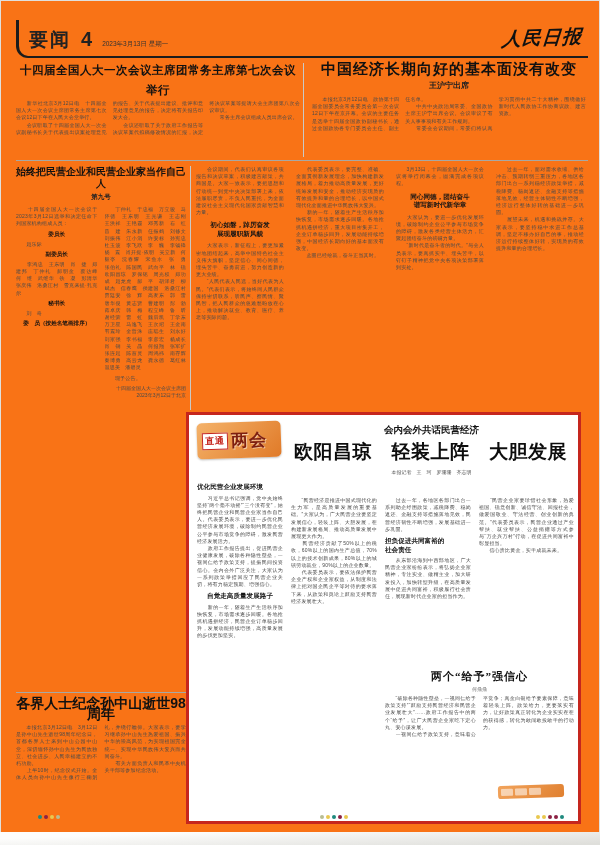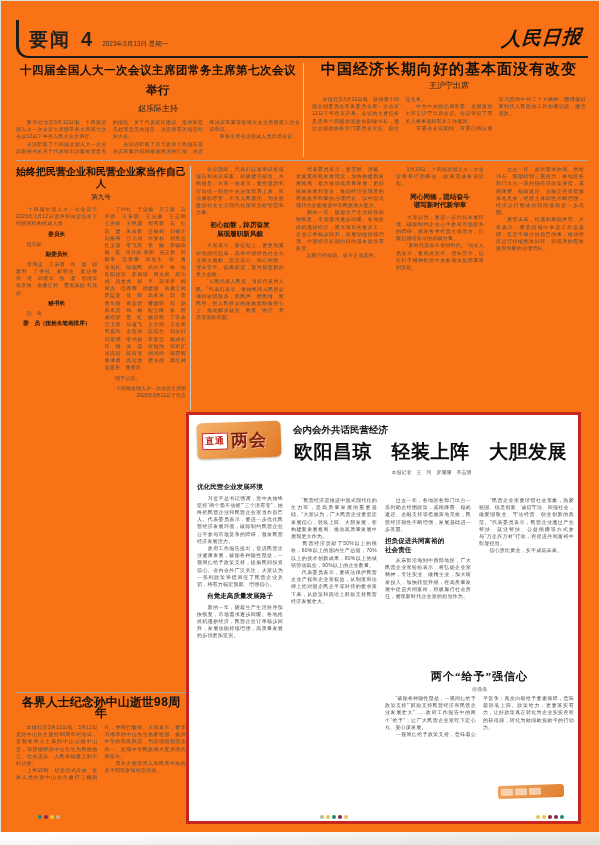--- a/index.html
+++ b/index.html
@@ -13,21 +13,21 @@
   .sec{font-size:19px;font-weight:bold;letter-spacing:2px;font-family:"Liberation Serif",serif;}
   .pno{font-size:20px;font-weight:bold;}
   .date{font-size:6.5px;color:#333;}
   .masthead{position:absolute;right:6px;bottom:5px;font-family:"Liberation Serif","DejaVu Serif",serif;
             font-weight:bold;font-style:italic;font-size:19px;letter-spacing:1px;color:#111;
             transform:skewX(-6deg) rotate(-2deg);}
   
   .bt{white-space:pre-line;text-align:justify;font-size:5px;line-height:7.2px;color:#4a4a4a;
       overflow:hidden;letter-spacing:0.2px;}
   .hl{font-weight:bold;color:#111;text-align:center;}
-  .subtl{font-weight:normal;color:#222;text-align:center;font-family:"Liberation Serif",serif;}
+  .subtl{font-weight:bold;color:#222;text-align:center;font-family:"Liberation Serif",serif;}
   .cols3{column-count:3;column-gap:6px;}
   .cols2{column-count:2;column-gap:7px;}
   .vr{position:absolute;width:1px;background:#c9c9c6;}
   .hr{position:absolute;height:1px;background:#a8a8a4;}
   .subhead{font-weight:bold;color:#151515;text-align:center;font-size:6.6px;line-height:8.5px;margin:5px 0 4px;}
   
   .art-tl{position:absolute;left:16px;top:60px;width:284px;}
   .art-tr{position:absolute;left:312px;top:60px;width:274px;}
   .t1{font-size:11.5px;line-height:20px;letter-spacing:0.5px;}
   .t2{font-size:15px;line-height:17px;letter-spacing:1px;}
@@ -36,39 +36,39 @@
   
   .gaz{position:absolute;left:16px;top:166px;width:170px;}
   .gaz-t{font-size:10px;line-height:12px;}
   .gaz-n{font-size:6.5px;margin:3px 0 4px;}
   .gaz-body{height:486px;column-count:2;column-gap:7px;overflow:hidden;}
   .gaz-body .bt{margin:0 0 3px;}
   .gz-h{font-size:5.6px;font-weight:bold;text-align:center;color:#111;margin:3px 0 2px;}
   .gz-sig{text-align:right;font-size:5px;line-height:7.2px;color:#4a4a4a;white-space:pre-line;}
   
   .mem{position:absolute;left:16px;top:698px;width:170px;}
-  .mem-t{font-size:12px;line-height:11px;font-family:Liberation Mono, monospace;}
+  .mem-t{font-size:14px;line-height:11px;}
   .mem-body{height:104px;}
   
   .mcol{position:absolute;top:166px;width:88px;height:244px;overflow:hidden;}
   
   .dots{display:flex;gap:2px;justify-content:center;align-items:center;}
   .dot{width:4px;height:4px;border-radius:50%;display:inline-block;}
   .d1{background:#1e8a7e}.d2{background:#8d2244}.d3{background:#e9c84e}.d4{background:#b9bd93}
   
   .fbox{position:absolute;left:186px;top:412px;width:395px;height:412px;background:#fff;
         border:3px solid #c5261e;box-sizing:border-box;}
   .fb-logo{position:absolute;left:8px;top:7px;width:84px;height:36px;border-radius:5px;
            background:linear-gradient(135deg,#f4b26a,#e07a28);transform:rotate(-2deg);
            display:flex;align-items:center;box-shadow:0 1px 2px rgba(0,0,0,.25);}
   .fb-zhi{background:#fff;color:#c5261e;border:1px solid #c5261e;font-size:9px;font-weight:bold;
           padding:1px 2px;margin-left:5px;letter-spacing:1px;}
   .fb-hui{font-size:17px;font-weight:900;color:#7e1f10;margin-left:3px;letter-spacing:1px;
           text-shadow:1px 1px 0 rgba(255,255,255,.5);}
-  .fb-kicker{position:absolute;left:104px;right:8px;top:9px;text-align:left;font-size:9.5px;
+  .fb-kicker{position:absolute;left:104px;right:8px;top:9px;text-align:center;font-size:9.5px;
              font-weight:bold;font-family:Liberation Mono, monospace;color:#111;}
   .fb-headline{position:absolute;left:100px;right:6px;top:24px;text-align:center;font-size:19px;
                font-weight:900;letter-spacing:0.5px;color:#0d0d0d;}
   .fb-byline{position:absolute;left:104px;right:8px;top:54px;text-align:center;font-size:5px;color:#555;}
   .fcol{position:absolute;overflow:hidden;margin-top:8px;}
   .fsh{font-size:6.6px;font-weight:bold;color:#151515;line-height:8.5px;margin:4px 0 3px;}
   .fsub-t{font-size:11px;font-weight:bold;text-align:center;font-family:"Liberation Serif",serif;
           color:#111;letter-spacing:1px;}
   .fsub-b{font-size:5px;color:#666;text-align:center;margin:2px 0 3px;}
   .badge{position:absolute;right:14px;top:370px;width:66px;height:13px;border-radius:3px;
@@ -90,21 +90,20 @@
     <div class="hdr-title">
       <span class="sec">要闻</span>
       <span class="pno">4</span>
       <span class="date">2023年3月13日  星期一</span>
     </div>
     <div class="masthead">人民日报</div>
   </div>
 
   <div class="art-tl">
     <div class="hl t1">十四届全国人大一次会议主席团常务主席第七次会议举行</div>
-    <div class="subtl st">赵乐际主持</div>
     <div class="bt cols3 art-body">　　新华社北京3月12日电　十四届全国人大一次会议主席团常务主席第七次会议12日下午在人民大会堂举行。
 　　会议听取了十四届全国人大一次会议副秘书长关于代表提出议案处理意见的报告、关于代表提出建议、批评和意见处理意见的报告，决定将有关报告印发大会。
 　　会议还听取了关于政府工作报告等决议草案代拟稿修改情况的汇报，决定将决议草案等提请大会主席团第八次会议审议。
 　　常务主席会议组成人员出席会议。</div>
   </div>
   <div class="vr" style="left:303px;top:63px;height:94px"></div>
   <div class="art-tr">
     <div class="hl t2">中国经济长期向好的基本面没有改变</div>
     <div class="subtl st">王沪宁出席</div>
     <div class="bt cols3 art-body">　　本报北京3月12日电　政协第十四届全国委员会常务委员会第一次会议12日下午在京开幕。会议的主要任务是选举十四届全国政协副秘书长，通过全国政协各专门委员会主任、副主任名单。

